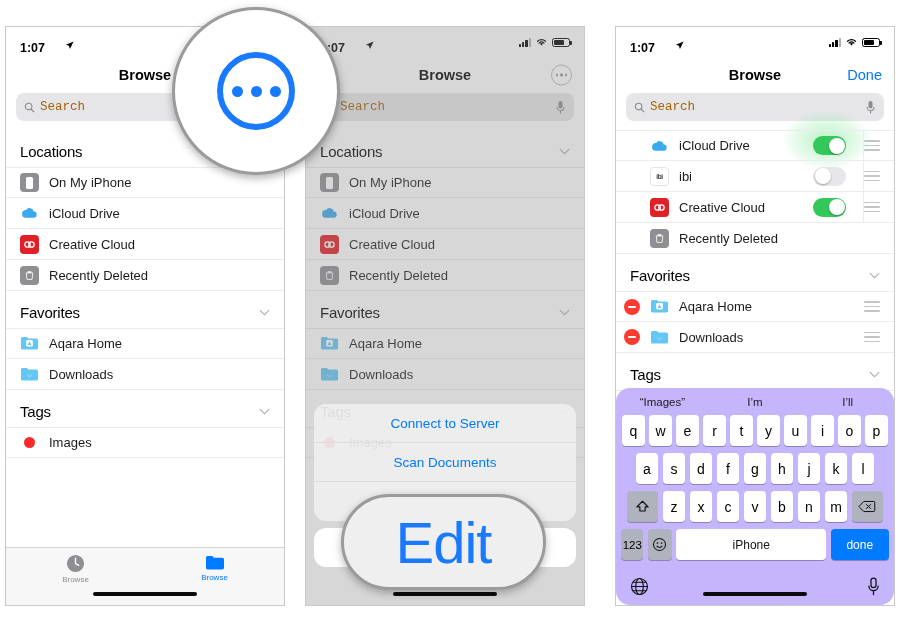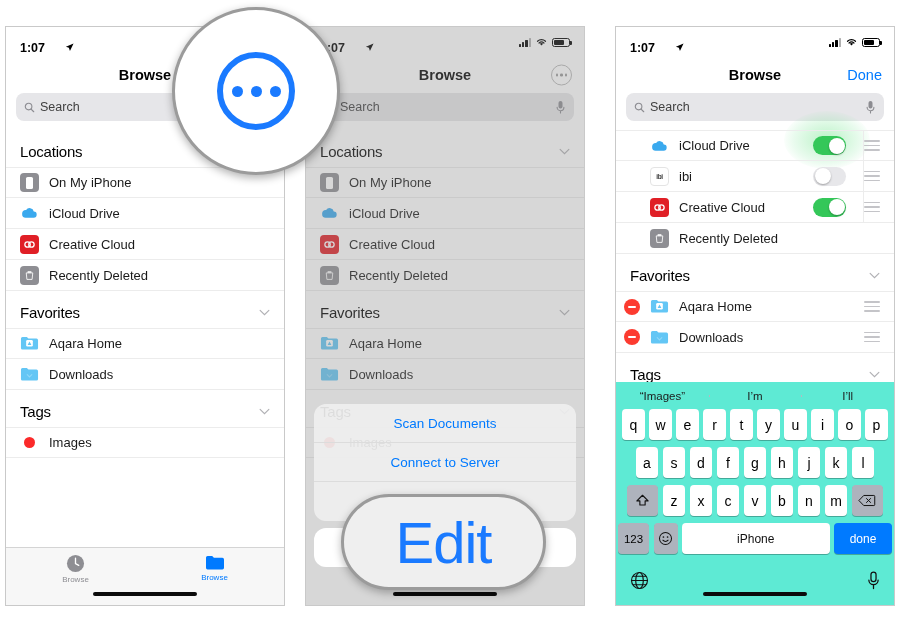--- a/index.html
+++ b/index.html
@@ -28,21 +28,21 @@
   
   .statusbar {
     height: 30px;
     display: flex;
     align-items: center;
     padding: 0 14px;
     font-size: 12.5px;
     font-weight: bold;
     color: #000;
   }
-  .sb-time { display:flex; align-items:center; gap:20px;margin-top:11px; }
+  .sb-time { display:flex; gap:20px;margin-top:11px; }
   .loc-arrow { display:inline-block; width:9px; height:9px; }
   .sb-spacer { flex: 1; }
   .sb-right { display: flex; align-items: center; gap: 4px; }
   .sig { display:flex; align-items:flex-end; gap:1.2px; height:9px;}
   .sig i { display:block; width:2.2px; background:#000; border-radius:.5px;}
   .sig i:nth-child(1){height:3px}.sig i:nth-child(2){height:5px}
   .sig i:nth-child(3){height:7px}.sig i:nth-child(4){height:9px;background:#b0b0b0}
   .batt { width:18px;height:9px;border:1px solid #000;border-radius:2.5px;position:relative;}
   .batt::after{content:"";position:absolute;right:-3px;top:2.5px;width:1.6px;height:4px;background:#000;border-radius:0 1px 1px 0;}
   .batt i{position:absolute;left:1px;top:1px;bottom:1px;width:10px;background:#000;border-radius:1px;}
@@ -66,21 +66,21 @@
   }
   .ellipsis-btn span { width:2.6px;height:2.6px;border-radius:50%;background:#9a9a9a; }
 
   
   .searchwrap { padding: 0 10px 9px; }
   .searchbar {
     height: 28px; border-radius: 8px; background: #e6e6e9;
     display: flex; align-items: center; padding: 0 8px; gap: 5px;
   }
   .searchbar .sicon { width:11px;height:11px;flex:0 0 auto;}
-  .searchbar .sph { flex:1; font-size:12.5px; color:#404040; }
+  .searchbar .sph { flex:1; font-size:12.5px; color:#a16207;font-family:Liberation Mono, monospace; }
   .searchbar .mic { width:11px;height:14px;flex:0 0 auto;}
 
   
   .listarea { background:#fff; }
   .sec-header {
     display:flex; align-items:center; justify-content:space-between;
     padding: 13px 14px 7px;
   }
   .sec-header .t { font-size: 15px; font-weight: normal; color:#000; letter-spacing:-.2px;}
   .chev { width:11px;height:7px; }
@@ -134,33 +134,33 @@
   .dimmer{position:absolute;inset:0;background:rgba(140,140,140,.35);}
   .sheet{position:absolute;left:8px;right:8px;bottom:38px;}
   .sheet-group{background:#f0f0f0e6;border-radius:12px;overflow:hidden;}
   .sheet-item{height:39px;display:flex;align-items:center;justify-content:center;
     font-size:13.5px;color:#007aff;border-bottom:1px solid #dcdcdc;}
   .sheet-item:last-child{border-bottom:none;}
   .sheet-cancel{margin-top:7px;background:#fff;border-radius:12px;height:39px;
     display:flex;align-items:center;justify-content:center;font-size:13.5px;font-weight:bold;color:#007aff;}
 
   
-  .keyboard{position:absolute;left:0;right:0;bottom:0;background:#5eead4;padding-bottom:6px;}
+  .keyboard{position:absolute;left:0;right:0;bottom:0;background:#c4b5fd;padding-bottom:0;border-radius:14px;}
   .suggest{height:27px;display:flex;align-items:center;}
   .sugg{flex:1;text-align:center;font-size:11.5px;color:#1b1b1b;position:relative;}
   .sugg + .sugg::before{content:"";position:absolute;left:0;top:5px;bottom:5px;width:1px;background:#b6b9bf;}
   .krow{display:flex;justify-content:center;gap:4.5px;margin-bottom:7px;padding:0 2px;}
   .key{background:#fff;border-radius:4px;height:31px;width:22.5px;display:flex;
     align-items:center;justify-content:center;font-size:14px;color:#000;
     box-shadow:0 1px 0 rgba(0,0,0,.28);}
   .krow.r2{padding:0 13px;}
   .key.wide{width:31px;background:#aeb3bd;}
   .key.space{flex:1;max-width:150px;font-size:12px;color:#111;}
   .key.done{background:#007aff;color:#fff;font-size:12px;width:58px;}
-  .key.num{width:31px;background:#aeb3bd;font-size:11.5px;}
+  .key.num{width:22px;background:#aeb3bd;font-size:11.5px;}
   .key.emoji{width:24px;background:#aeb3bd;}
   .kbbottom{height:38px;display:flex;align-items:center;justify-content:space-between;padding:0 14px;}
 
   
   .magnifier{
     position:absolute;border-radius:50%;background:#fff;
     border:3px solid #9b9b9b;
     box-shadow:0 3px 9px rgba(0,0,0,.3);
     display:flex;align-items:center;justify-content:center;
     z-index:50;
@@ -423,22 +423,22 @@
       </div>
       <div class="row first">
         <span class="ico-tag"></span>
         <span class="label" style="margin-left:4px">Images</span>
         </div>
     </div>
 
     <div class="dimmer"></div>
     <div class="sheet">
       <div class="sheet-group">
+        <div class="sheet-item">Connect to Server</div>
         <div class="sheet-item">Scan Documents</div>
-        <div class="sheet-item">Connect to Server</div>
         <div class="sheet-item">Edit</div>
       </div>
       <div class="sheet-cancel">Cancel</div>
     </div>
     <div class="homebar"></div>
   </div>
 
   <div class="phone" id="phone3">
     <div class="statusbar">
       <span class="sb-time">

